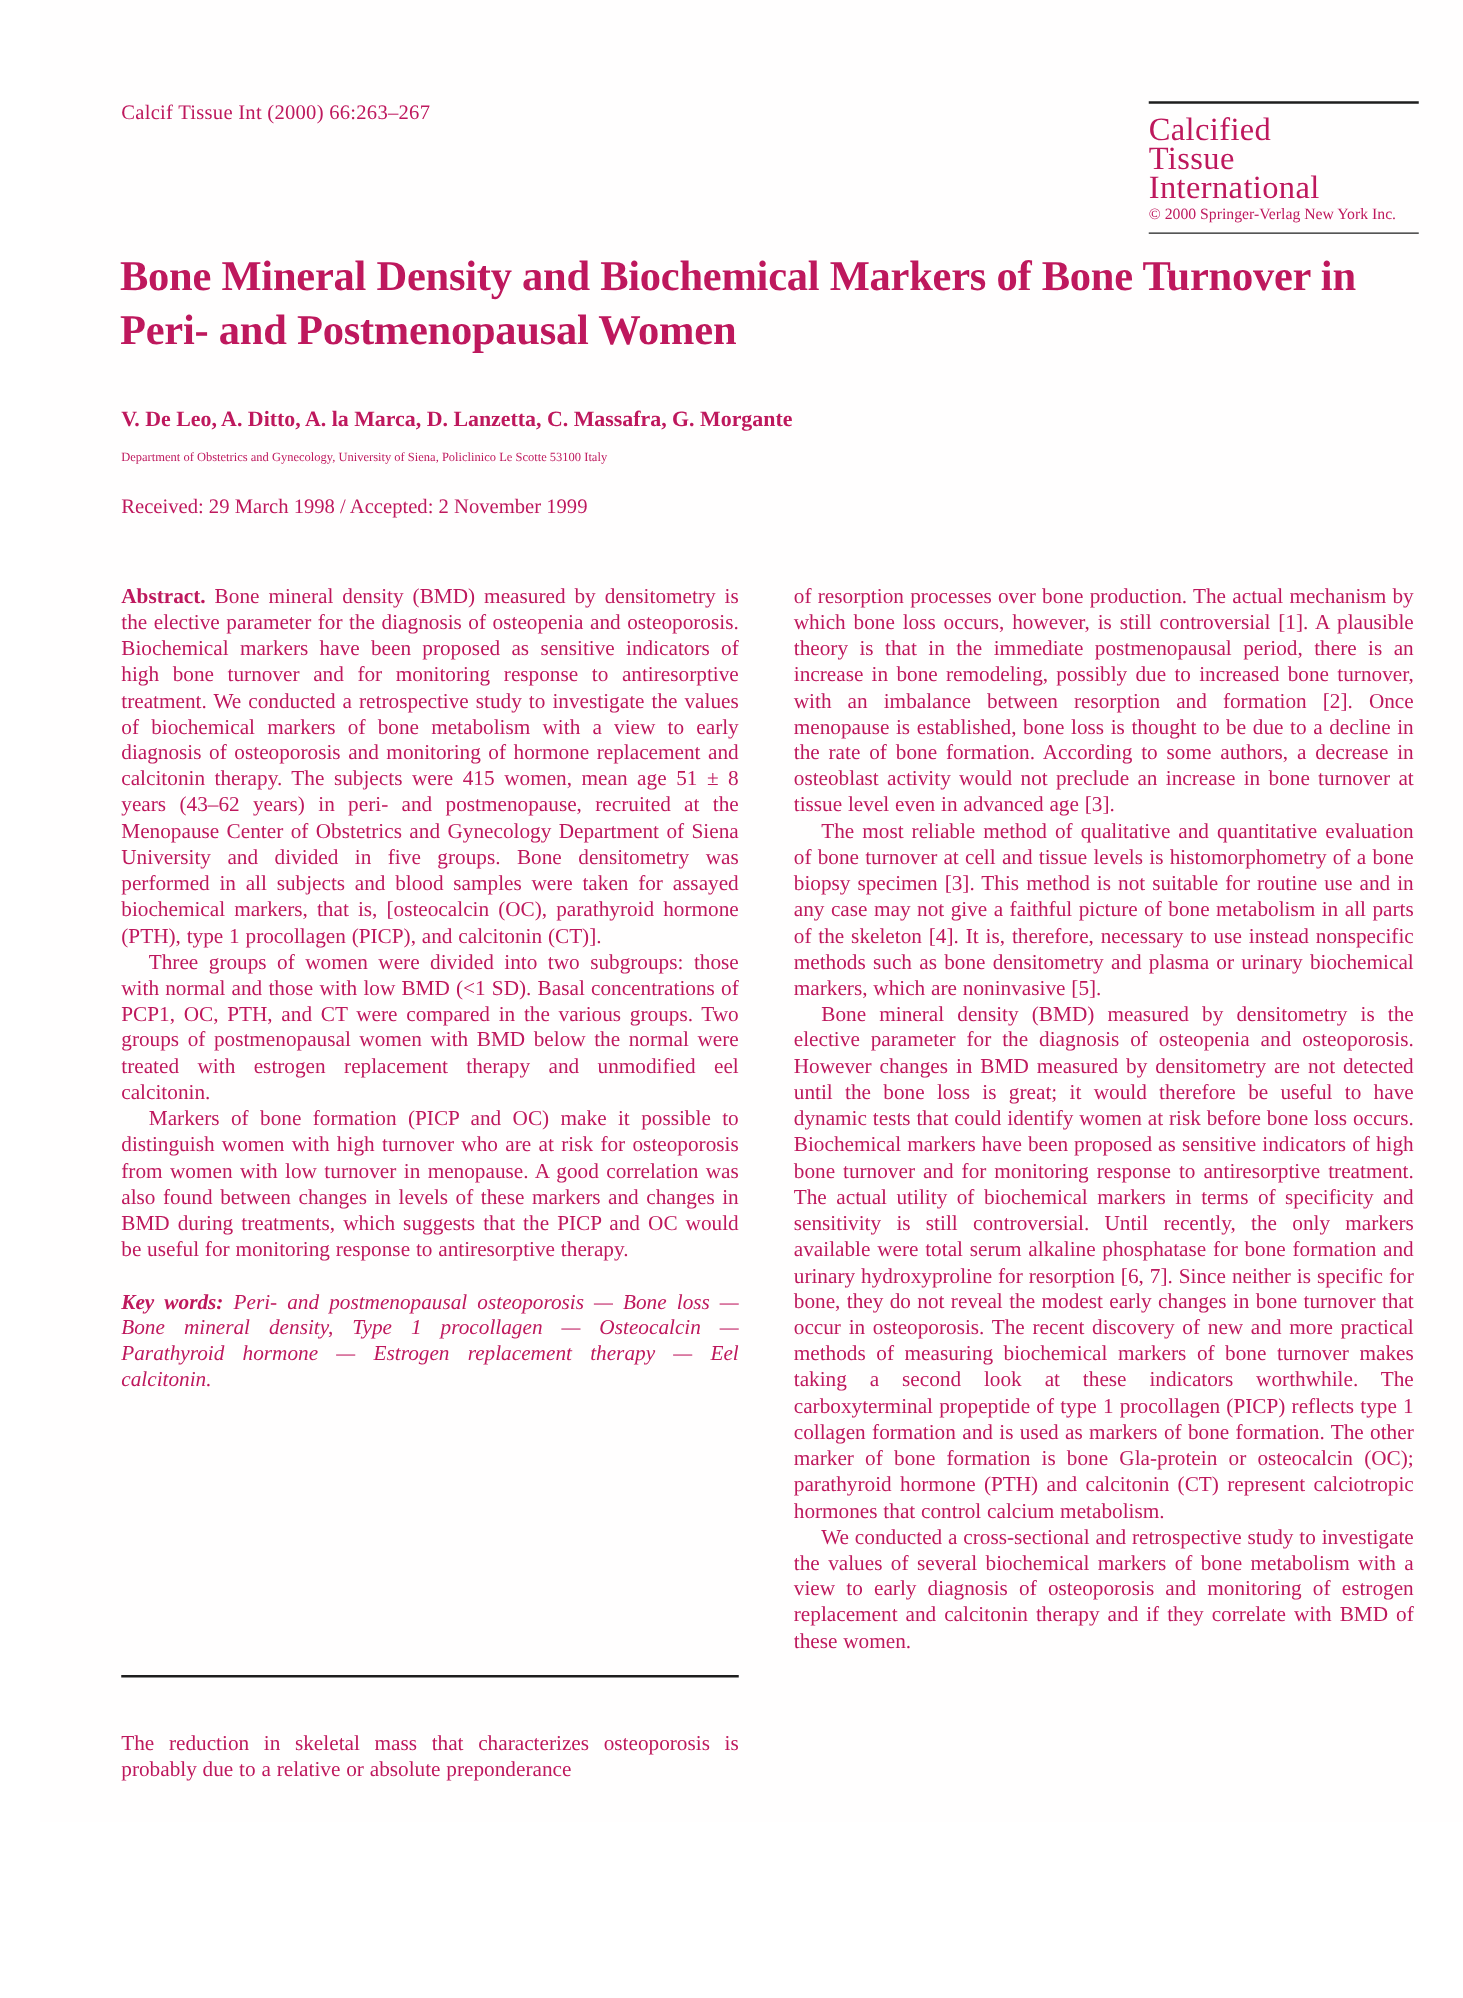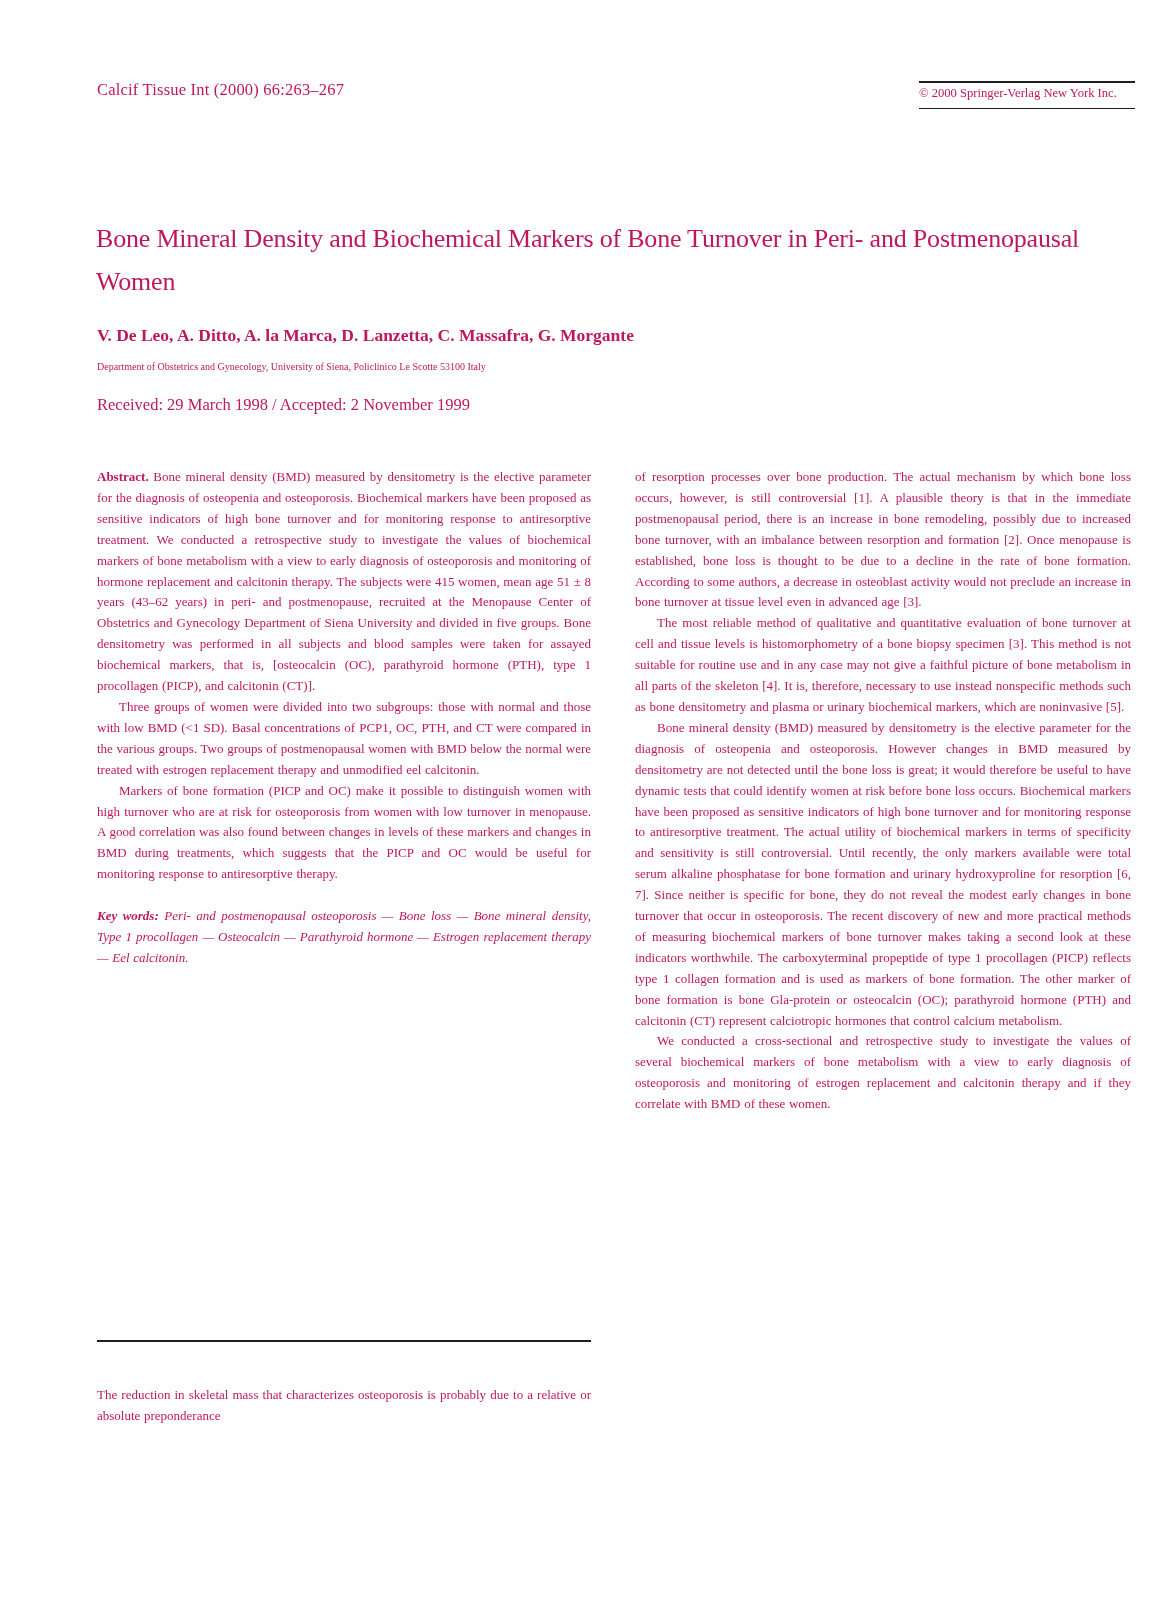--- a/index.html
+++ b/index.html
@@ -18,39 +18,39 @@
   .masthead { position:absolute; left:887px; top:81px; width:216px; }
   .masthead-rule-top { border-top:2px solid #1e1e1e; }
   .masthead-name {
     margin-top:9px; font-size:26px; line-height:23px;
     letter-spacing:0.3px; font-weight:normal;
   }
   .masthead-copyright { margin-top:3px; font-size:12.6px; white-space:nowrap; }
   .masthead-rule-bottom { border-top:1.8px solid #1e1e1e; margin-top:7px; }
   
   .paper-title {
-    position:absolute; left:64px; top:217px; width:1045px;
-    font-size:26px; font-weight:normal; line-height:43px; letter-spacing:-0.2px;
+    position:absolute; left:64px; top:200px; width:1045px;
+    font-size:34px; font-weight:bold; line-height:43px; letter-spacing:-0.2px;
   }
   .authors-line {
     position:absolute; left:65px; top:325px; width:1040px;
     font-size:17.5px; font-weight:bold;
   }
   .affiliation-line {
     position:absolute; left:65px; top:361px; width:1040px; font-size:10px;
   }
   .received-line {
     position:absolute; left:65px; top:395px; width:1040px; font-size:16.5px;
   }
   
   .col { position:absolute; top:467px; width:494px; }
   .col-left  { left:65px;  }
   .col-right { left:603px; width:496px; }
   p.body {
-    font-size:13px; line-height:20.9px; text-align:justify;
+    font-size:17px; line-height:20.9px; text-align:justify;
     word-spacing:0.4px;
   }
   p.ind { text-indent:22px; }
   p.keywords { margin-top:21px;font-style:italic; }
   b.runin { font-weight:bold; }
   
   .intro-block { position:absolute; left:65px; top:1340px; width:494px; }
   .section-rule { border:none; border-top:2.4px solid #1e1e1e; margin-bottom:43px; }
   
   .footnote-block { position:absolute; left:65px; top:1472px; width:494px; }
@@ -60,20 +60,25 @@
 </style>
 </head>
 <body>
 
 <div class="page">
 
   <div class="journal-ref">Calcif Tissue Int (2000) 66:263–267</div>
 
   <div class="masthead">
     <div class="masthead-rule-top"></div>
+    <div class="masthead-name">
+      <div>Calcified</div>
+      <div>Tissue</div>
+      <div>International</div>
+    </div>
     <div class="masthead-copyright">© 2000 Springer-Verlag New York Inc.</div>
     <div class="masthead-rule-bottom"></div>
   </div>
 
   <h1 class="paper-title">Bone Mineral Density and Biochemical Markers of Bone Turnover in Peri- and Postmenopausal Women</h1>
   <div class="authors-line">V. De Leo, A. Ditto, A. la Marca, D. Lanzetta, C. Massafra, G. Morgante</div>
   <div class="affiliation-line">Department of Obstetrics and Gynecology, University of Siena, Policlinico Le Scotte 53100 Italy</div>
   <div class="received-line">Received: 29 March 1998 / Accepted: 2 November 1999</div>
 
   <div class="col col-left">

